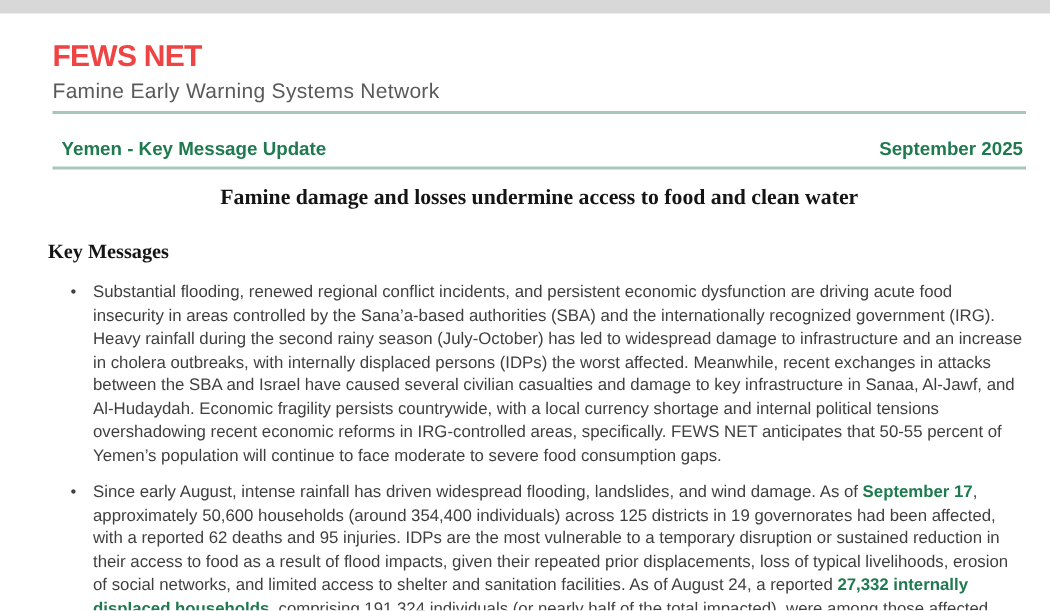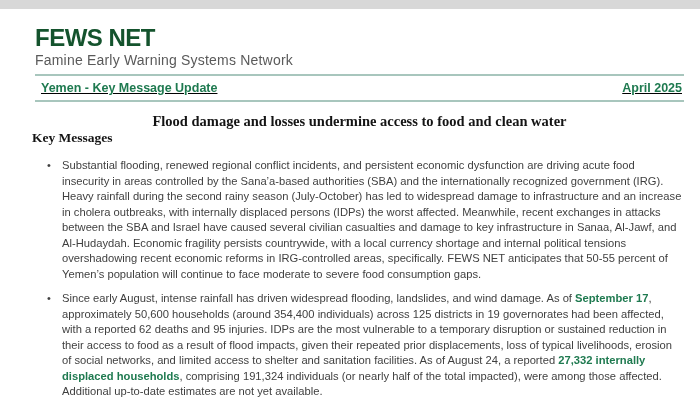--- a/index.html
+++ b/index.html
@@ -12,43 +12,42 @@
     position:relative;
   }
   .top-strip {
     height:9px; width:100%;
     background:#d8d8d8;
   }
   .content { padding:16px 16px 0 35px; }
   .brand-logo {
     font-family:"Liberation Sans", sans-serif;
     font-weight:800;
-    font-size:24px;
+    font-size:20px;
     letter-spacing:-0.5px;
-    color:#14532d;
+    color:#ef4444;
     line-height:26px;
   }
   .brand-tagline {
     font-size:14px;
     color:#5a5a5a;
     margin-top:1px;
     letter-spacing:0.2px;
   }
   .rule {
     border:none;
     border-top:2px solid #a8c6bd;
     margin-top:6px;
   }
   .rule.bottom { margin-top:0; }
   .header-row {
     display:flex;
     justify-content:space-between;
     align-items:center;
-    padding:5px 2px 5px 6px;
-    text-decoration:underline;
+    padding:16px 2px 5px 6px;
   }
   .report-title {
     color:#1f7a50;
     font-weight:bold;
     font-size:12.5px;
   }
   .report-date {
     color:#1f7a50;
     font-weight:bold;
     font-size:12.5px;
@@ -59,20 +58,21 @@
     font-size:14.5px;
     color:#141414;
     text-align:center;
     margin-top:11px;
   }
   .section-heading {
     font-family:"Liberation Serif", serif;
     font-weight:bold;
     font-size:13.5px;
     color:#141414;
+    margin-top:19px;
     margin-left:-3px;
   }
   .bullets { margin-top:12px; }
   .bullet {
     display:flex;
     margin-bottom:9px;
     font-size:11.2px;
     line-height:15.5px;
     color:#3f3f3f;
   }
@@ -99,26 +99,26 @@
 
     <div>
       <div class="brand-logo">FEWS NET</div>
       <div class="brand-tagline">Famine Early Warning Systems Network</div>
     </div>
 
     <hr class="rule">
 
     <div class="header-row">
       <span class="report-title">Yemen - Key Message Update</span>
-      <span class="report-date">April 2025</span>
+      <span class="report-date">September 2025</span>
     </div>
 
     <hr class="rule bottom">
 
-    <div class="doc-title">Flood damage and losses undermine access to food and clean water</div>
+    <div class="doc-title">Famine damage and losses undermine access to food and clean water</div>
 
     <div class="section-heading">Key Messages</div>
 
     <div class="bullets">
 
       <div class="bullet">
         <span class="marker">•</span>
         <div class="text"><span>Substantial flooding, renewed regional conflict incidents, and persistent economic dysfunction are driving acute food insecurity in areas controlled by the Sana’a-based authorities (SBA) and the internationally recognized government (IRG). Heavy rainfall during the second rainy season (July-October) has led to widespread damage to infrastructure and an increase in cholera outbreaks, with internally displaced persons (IDPs) the worst affected. Meanwhile, recent exchanges in attacks between the SBA and Israel have caused several civilian casualties and damage to key infrastructure in Sanaa, Al-Jawf, and Al-Hudaydah. Economic fragility persists countrywide, with a local currency shortage and internal political tensions overshadowing recent economic reforms in IRG-controlled areas, specifically. FEWS NET anticipates that 50-55 percent of Yemen’s population will continue to face moderate to severe food consumption gaps.</span></div>
       </div>
 

